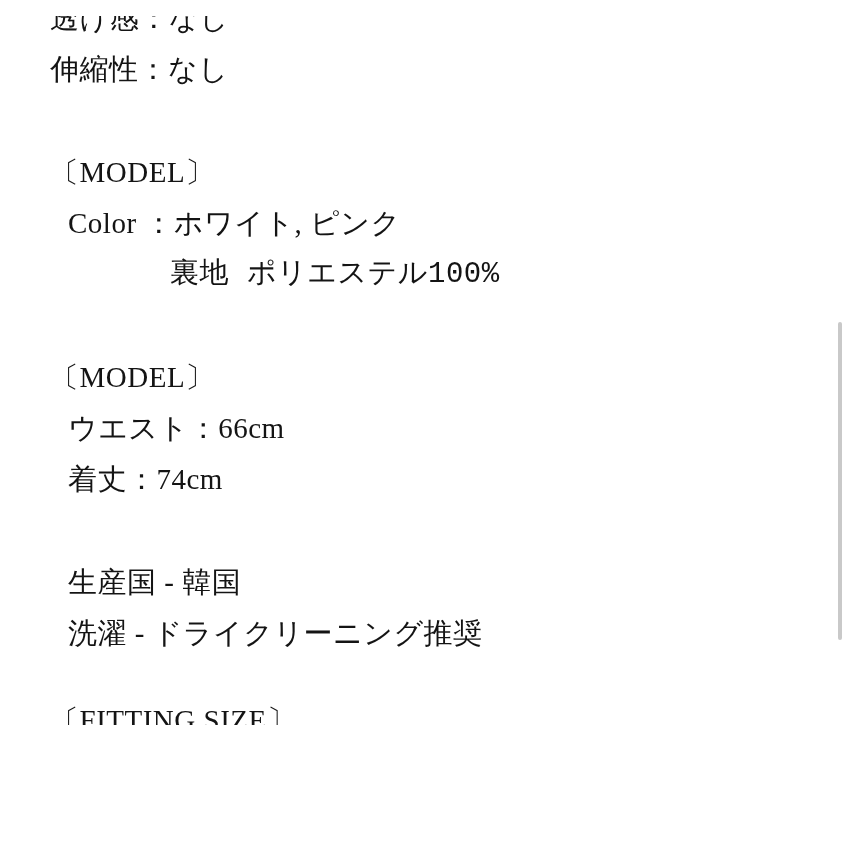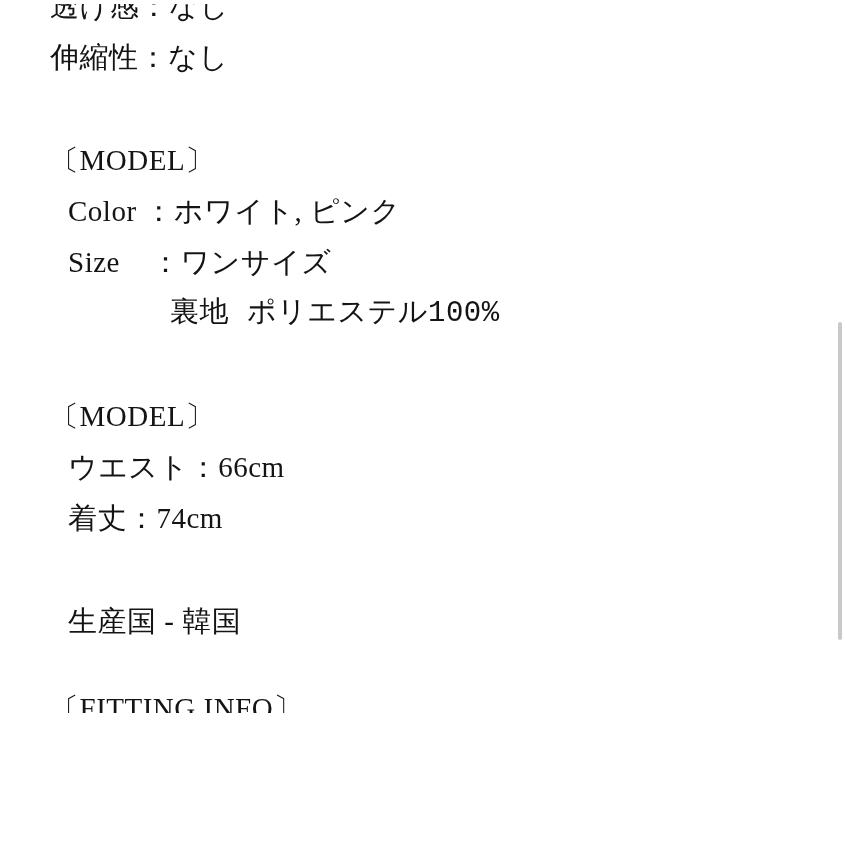--- a/index.html
+++ b/index.html
@@ -12,21 +12,21 @@
     height: 845px;
     overflow: hidden;
     font-family: "Liberation Serif", "DejaVu Serif", serif;
     color: #1b1b1b;
   }
   .page {
     position: relative;
     width: 845px;
     height: 845px;
     box-sizing: border-box;
-    padding: 4px 0 0 50px;
+    padding: 16px 0 0 50px;
   }
   .line {
     font-size: 29px;
     line-height: 51px;
     letter-spacing: 0.5px;
     white-space: pre;
     color: #141414;
   }
   .spacer-md { height: 42px; }
   .spacer-lg { height: 52px; }
@@ -74,35 +74,35 @@
   <div class="top-clip">
     <div class="line">透け感：なし</div>
   </div>
 
   <div class="line">伸縮性：なし</div>
 
   <div class="spacer-lg"></div>
 
   <div class="line">〔MODEL〕</div>
   <div class="line indent-1">Color ：ホワイト, ピンク</div>
-  <div class="line indent-1">Size    ：ワンサイズ</div>
   <div class="line indent-2">裏地 ポリエステル100%</div>
 
   <div class="spacer-lg"></div>
 
   <div class="line">〔MODEL〕</div>
   <div class="line indent-1">ウエスト：66cm</div>
   <div class="line indent-1">着丈：74cm</div>
 
   <div class="spacer-lg"></div>
 
   <div class="line indent-1">生産国 - 韓国</div>
+  <div class="line indent-1">洗濯 - ドライクリーニング推奨</div>
 
   <div class="spacer-md"></div>
 
   <div class="clipped" style="height:24px">
-    <div class="line">〔FITTING INFO〕</div>
+    <div class="line">〔FITTING SIZE〕</div>
   </div>
 
   <div class="scrollbar-track">
     <div class="scrollbar-thumb"></div>
   </div>
 </div>
 
 </body></html>

